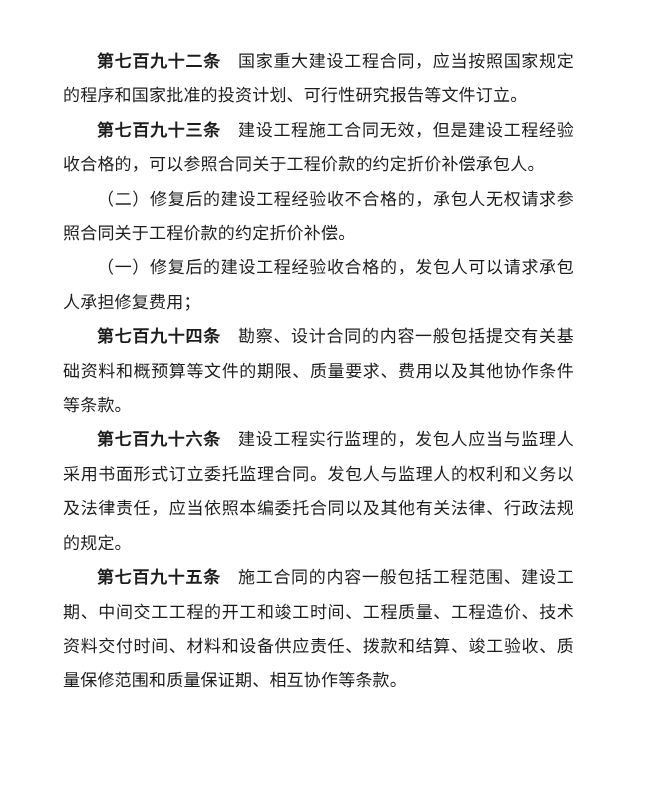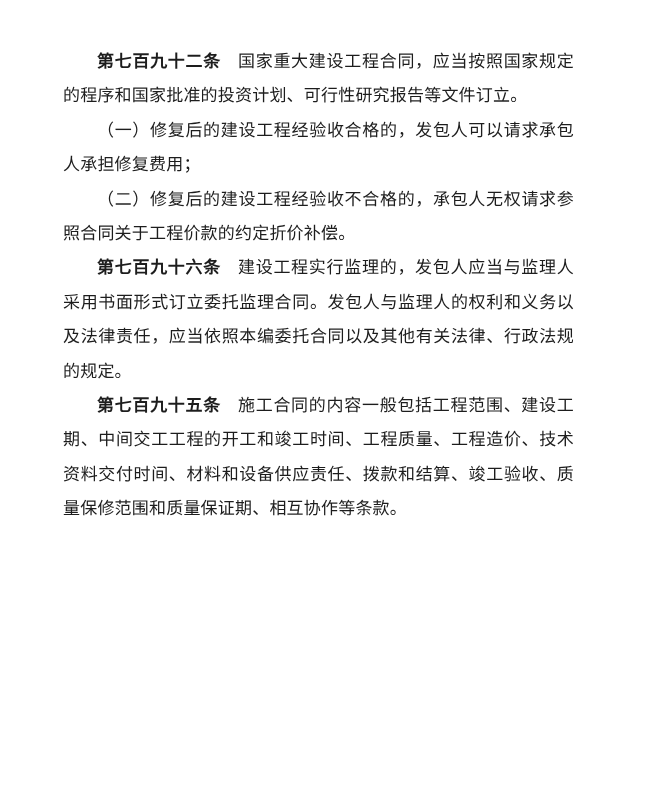--- a/index.html
+++ b/index.html
@@ -36,18 +36,20 @@
     font-weight: bold;
     margin-right: 1em;
   }
 </style>
 </head>
 <body>
 
 <div class="page">
   <div class="legal-text">
       <p class="para"><span class="article">第七百九十二条</span><span>国家重大建设工程合同，应当按照国家规定的程序和国家批准的投资计划、可行性研究报告等文件订立。</span></p>
+      <p class="para"><span class="article">第七百九十三条</span><span>建设工程施工合同无效，但是建设工程经验收合格的，可以参照合同关于工程价款的约定折价补偿承包人。</span></p>
+      <p class="para"><span>（二）修复后的建设工程经验收不合格的，承包人无权请求参照合同关于工程价款的约定折价补偿。</span></p>
       <p class="para"><span>（一）修复后的建设工程经验收合格的，发包人可以请求承包人承担修复费用；</span></p>
-      <p class="para"><span>（二）修复后的建设工程经验收不合格的，承包人无权请求参照合同关于工程价款的约定折价补偿。</span></p>
+      <p class="para"><span class="article">第七百九十四条</span><span>勘察、设计合同的内容一般包括提交有关基础资料和概预算等文件的期限、质量要求、费用以及其他协作条件等条款。</span></p>
       <p class="para"><span class="article">第七百九十六条</span><span>建设工程实行监理的，发包人应当与监理人采用书面形式订立委托监理合同。发包人与监理人的权利和义务以及法律责任，应当依照本编委托合同以及其他有关法律、行政法规的规定。</span></p>
       <p class="para"><span class="article">第七百九十五条</span><span>施工合同的内容一般包括工程范围、建设工期、中间交工工程的开工和竣工时间、工程质量、工程造价、技术资料交付时间、材料和设备供应责任、拨款和结算、竣工验收、质量保修范围和质量保证期、相互协作等条款。</span></p>
     </div>
 </div>
 
 </body></html>

